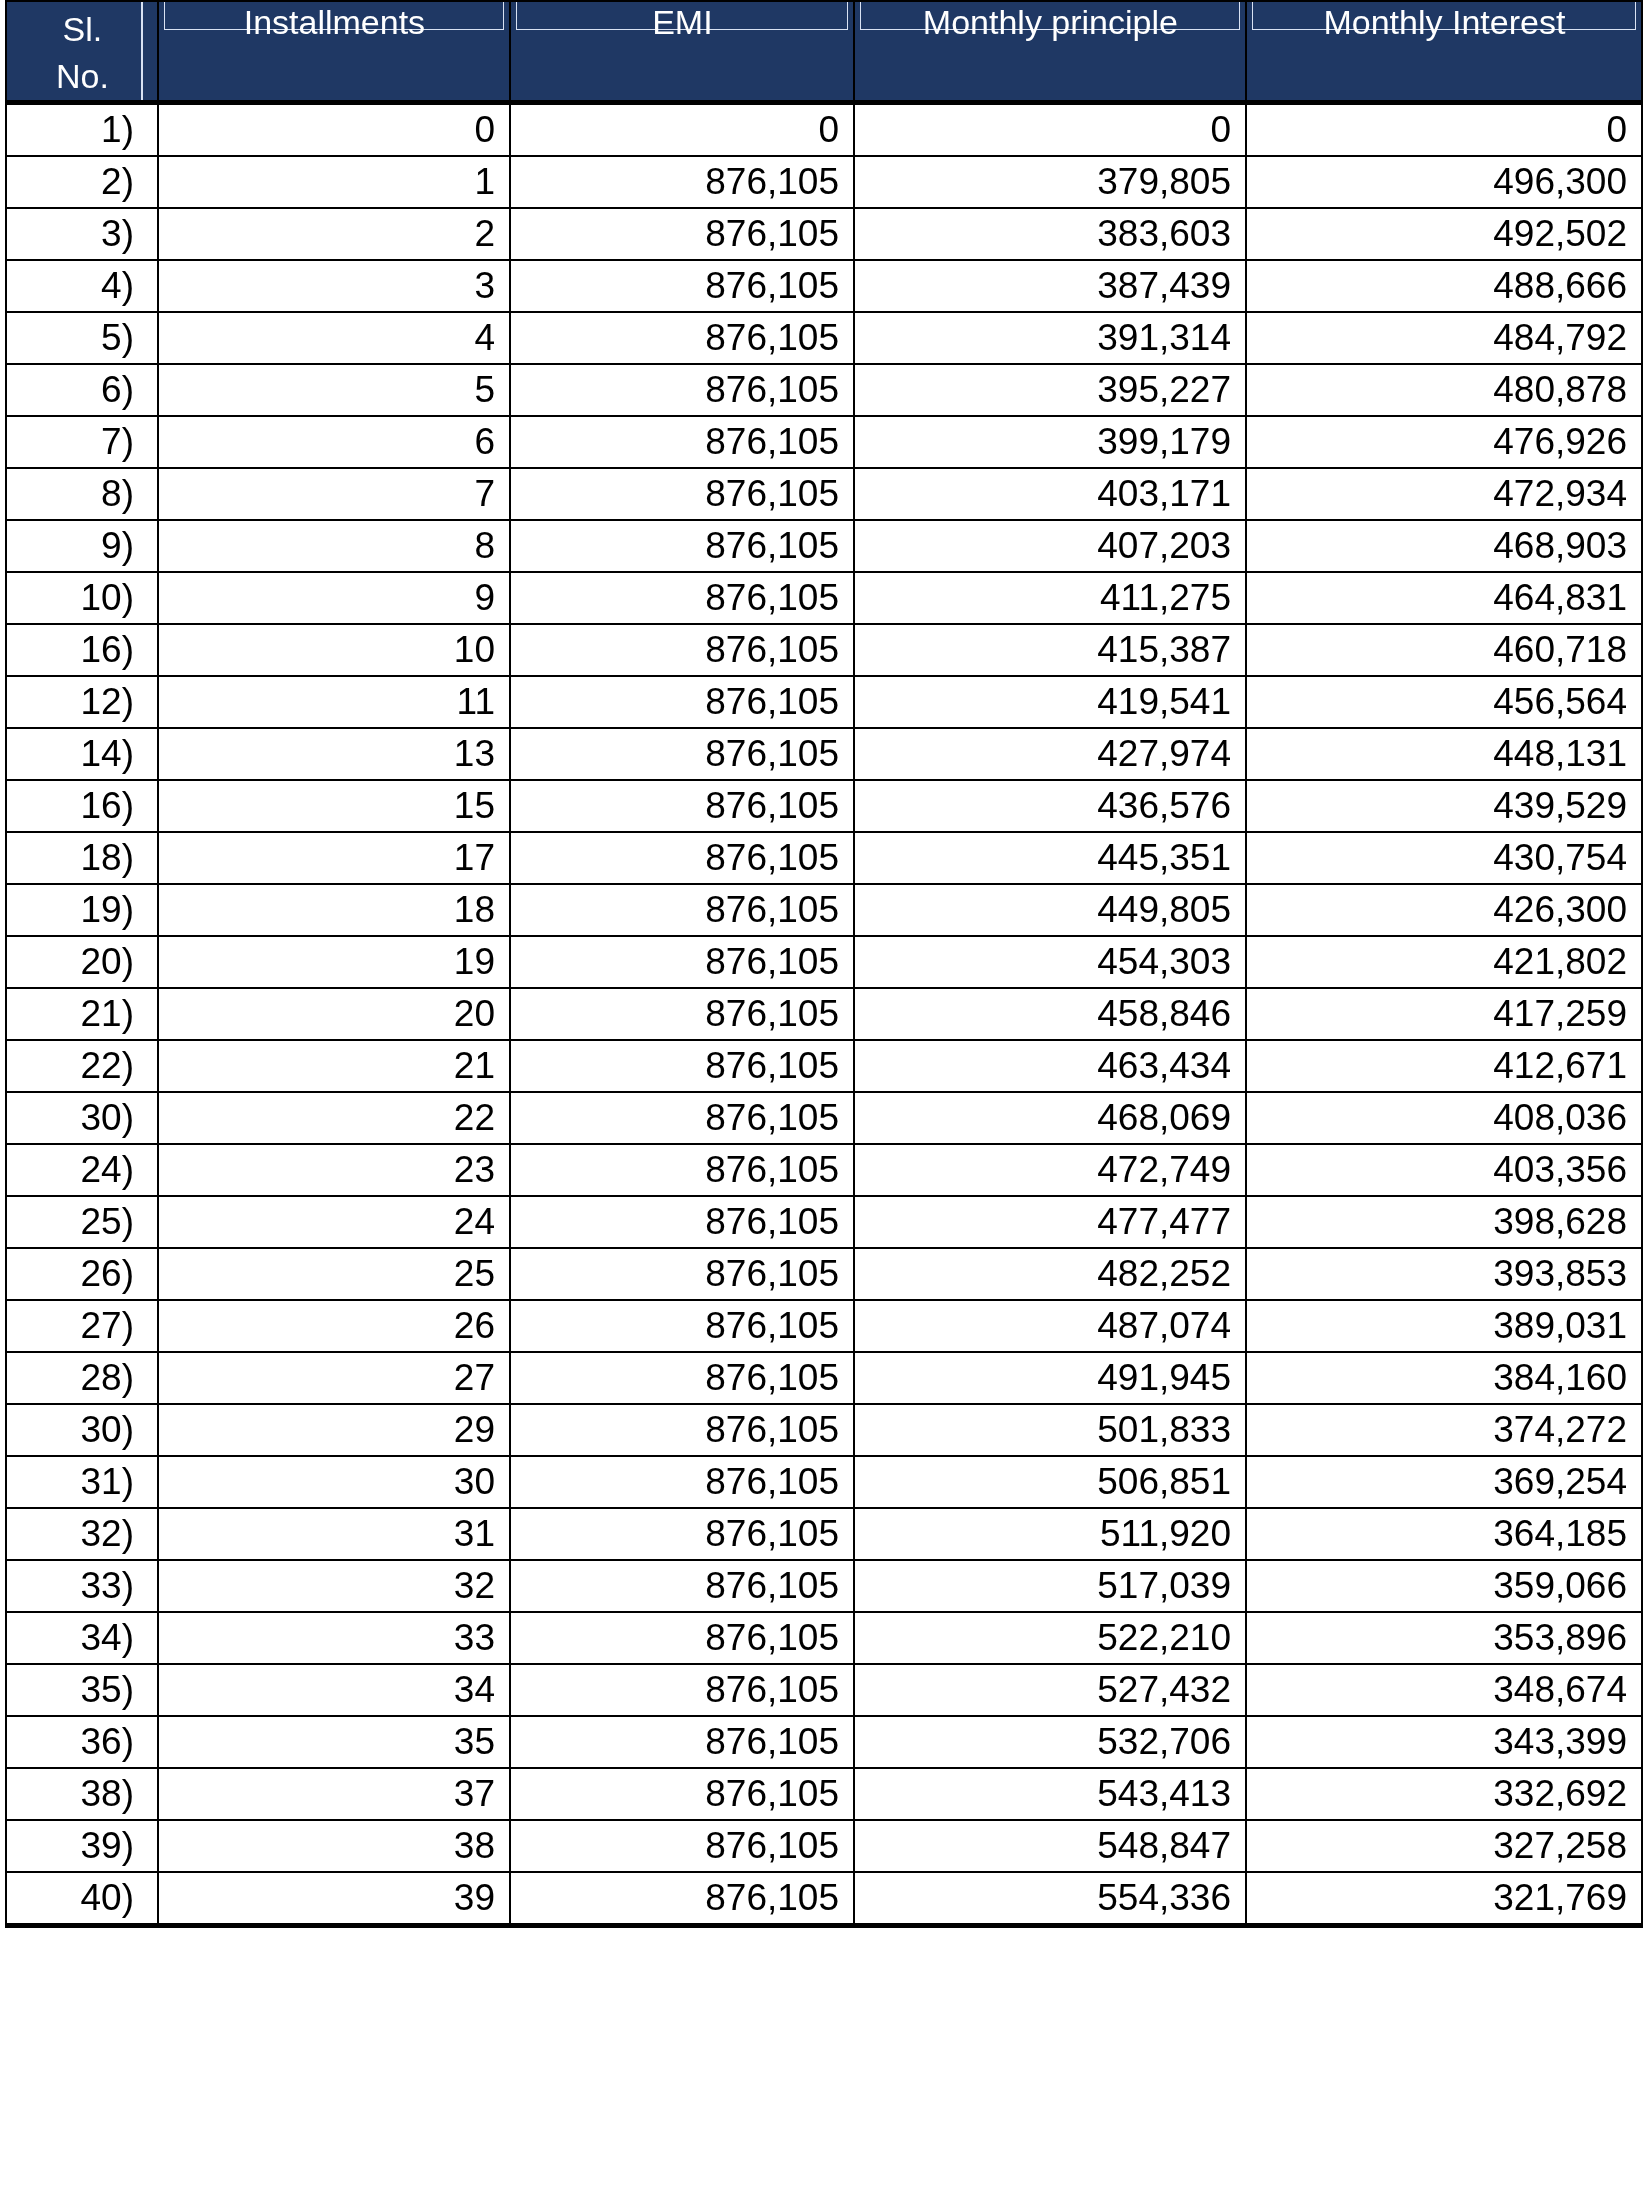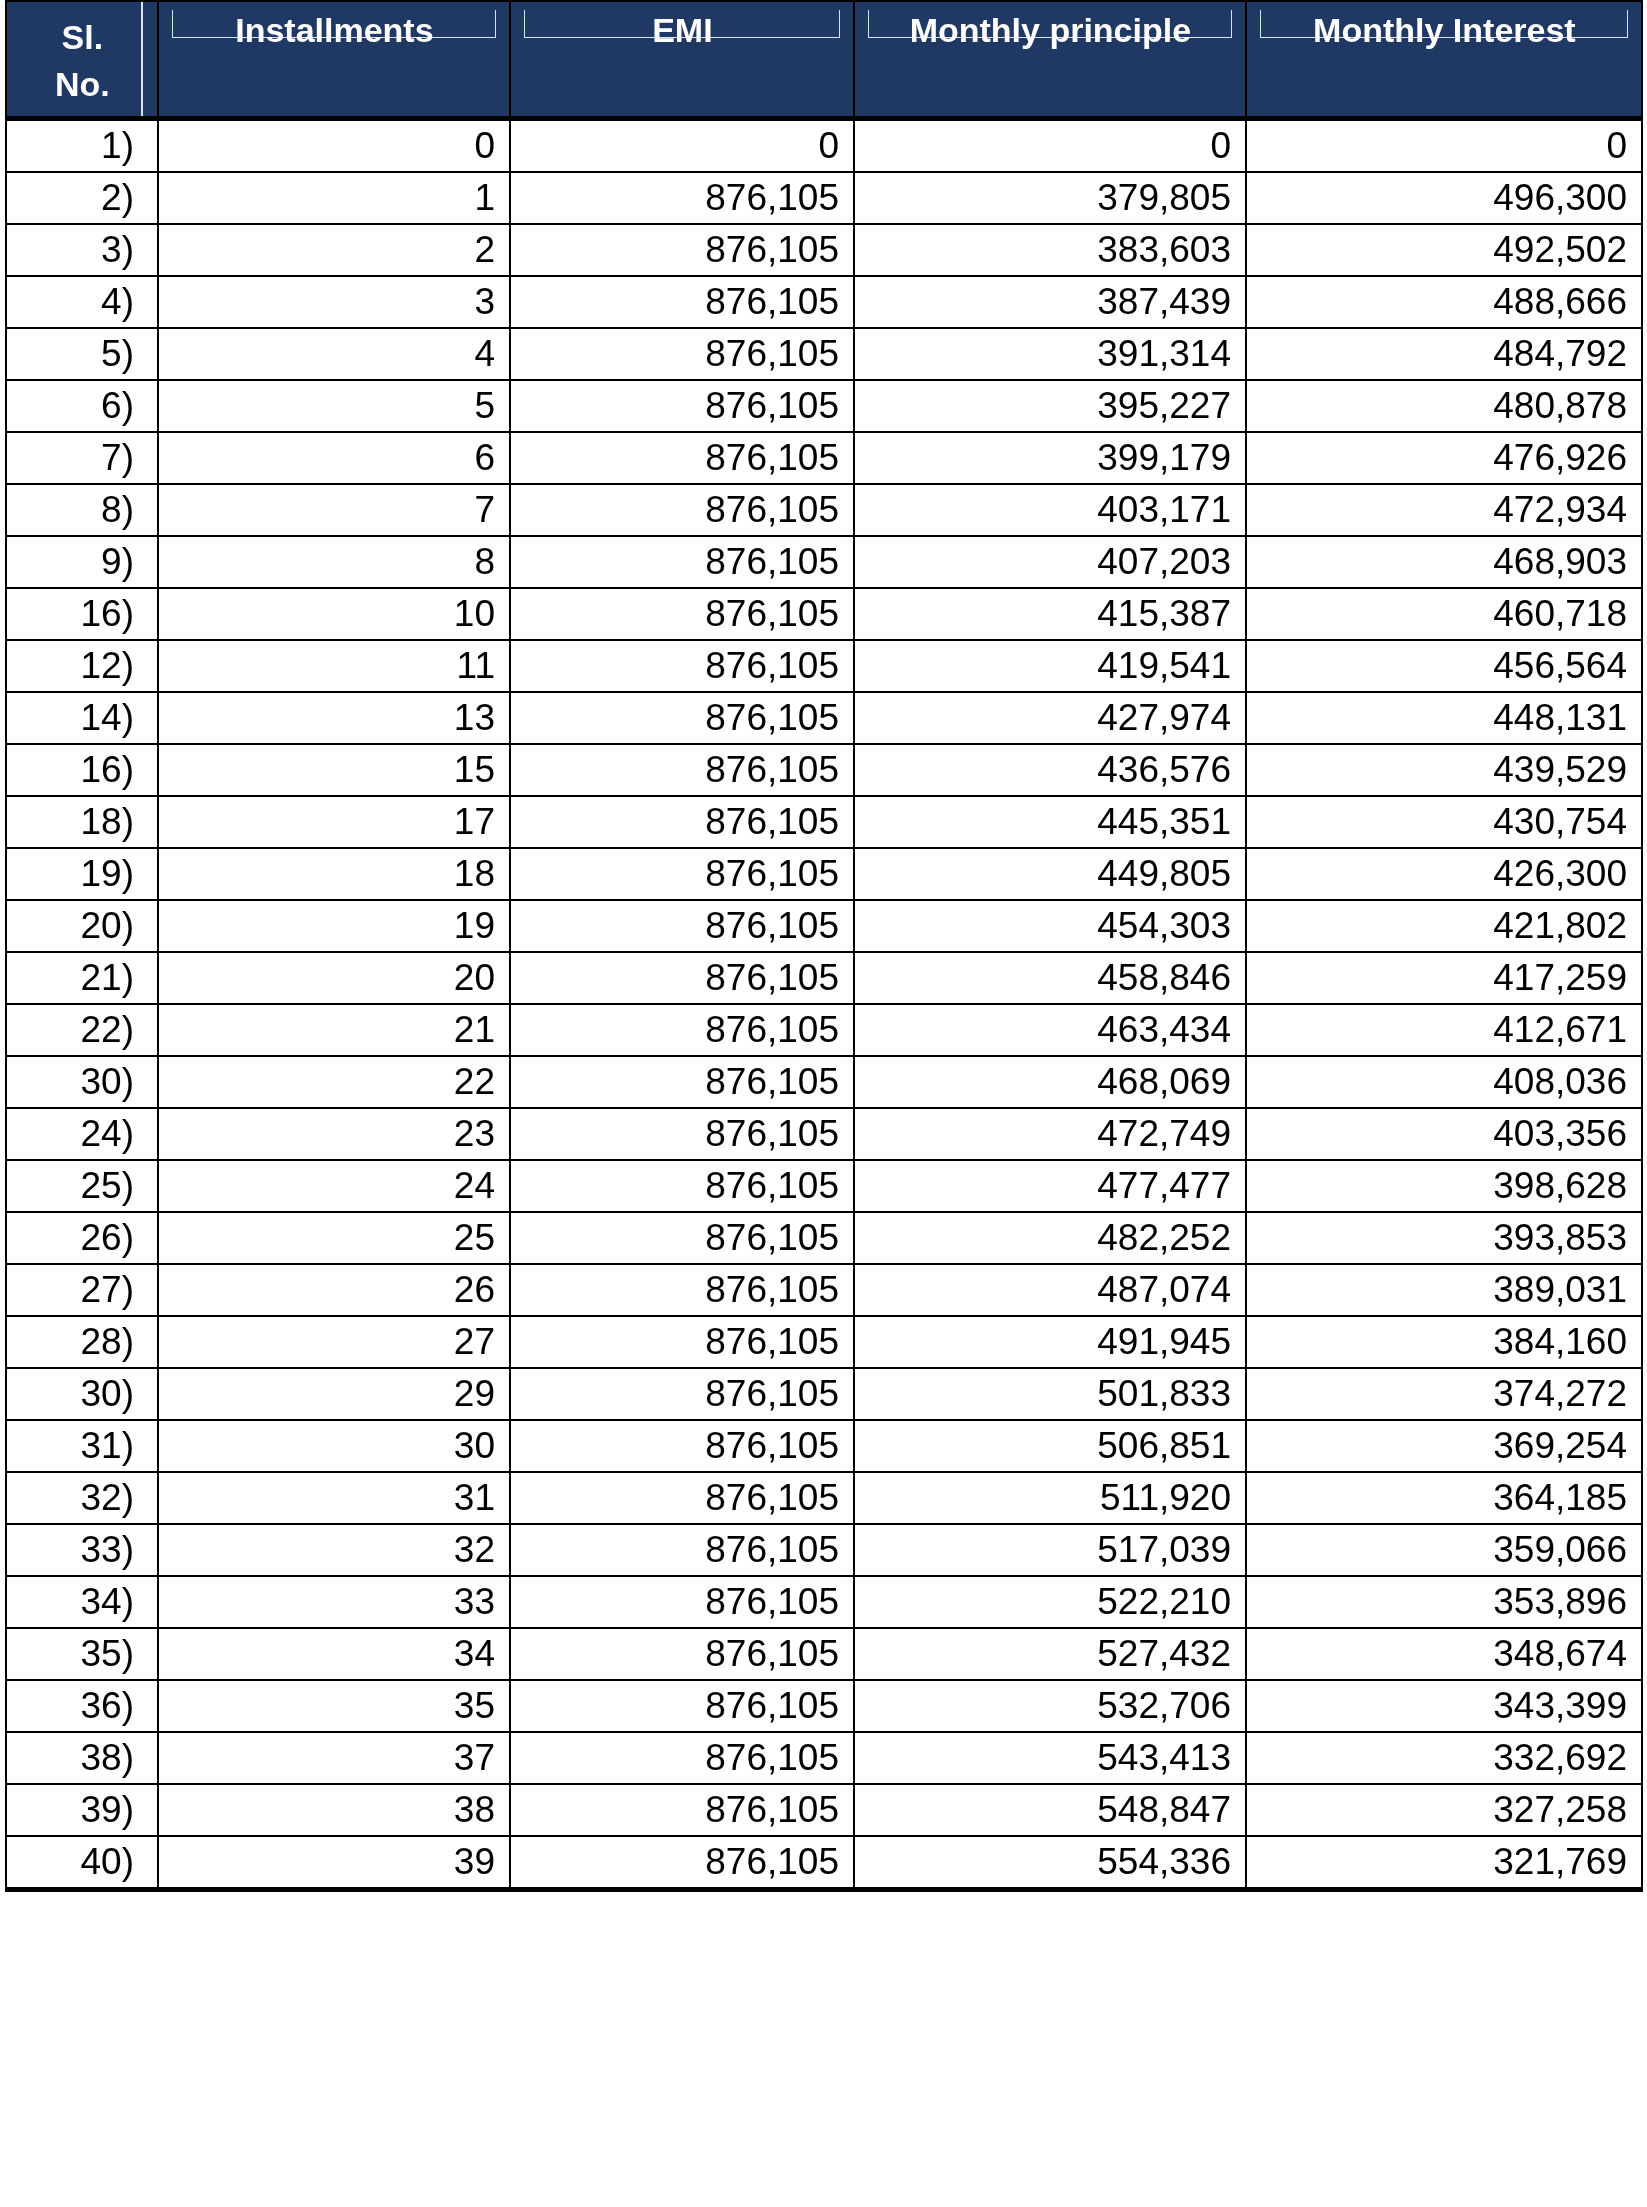--- a/index.html
+++ b/index.html
@@ -27,24 +27,24 @@
   th, td {
     border: 2.7px solid #000;
     box-sizing: border-box;
     overflow: hidden;
   }
   thead th {
     background: #1F3864;
     color: #ffffff;
     height: 93px;
     vertical-align: top;
-    font-weight: bold;
+    font-weight: normal;
     font-size: 34px;
     border-bottom: 5.4px solid #000;
-    padding: 8px;
+    padding: 0;
     position: relative;
   }
   .hdr-box {
     margin: 0 5px;
     height: 28px;
     border-left: 1.8px solid #D9E2F3;
     border-right: 1.8px solid #D9E2F3;
     border-bottom: 1.8px solid #D9E2F3;
     text-align: center;
     line-height: 41px;
@@ -170,20 +170,27 @@
           <td>472,934</td>
         </tr>
         <tr>
           <td class="sl-cell">9)</td>
           <td>8</td>
           <td>876,105</td>
           <td>407,203</td>
           <td>468,903</td>
         </tr>
         <tr>
+          <td class="sl-cell">10)</td>
+          <td>9</td>
+          <td>876,105</td>
+          <td>411,275</td>
+          <td>464,831</td>
+        </tr>
+        <tr>
           <td class="sl-cell">16)</td>
           <td>10</td>
           <td>876,105</td>
           <td>415,387</td>
           <td>460,718</td>
         </tr>
         <tr>
           <td class="sl-cell">12)</td>
           <td>11</td>
           <td>876,105</td>

